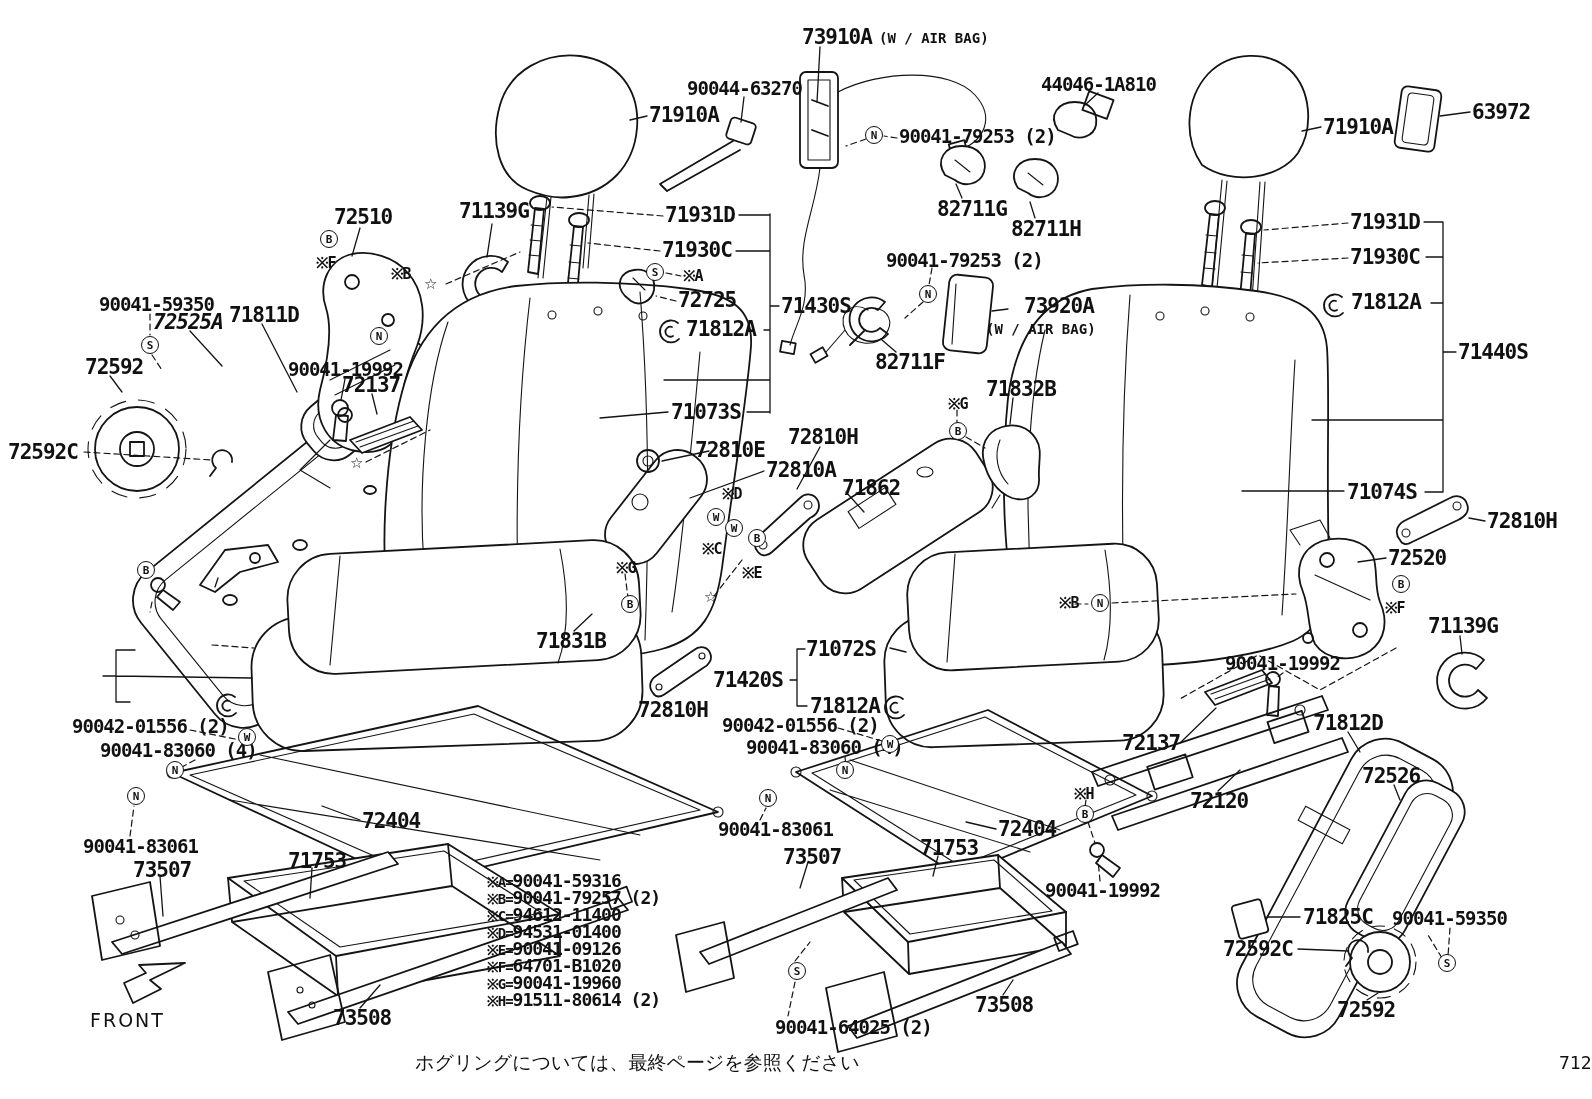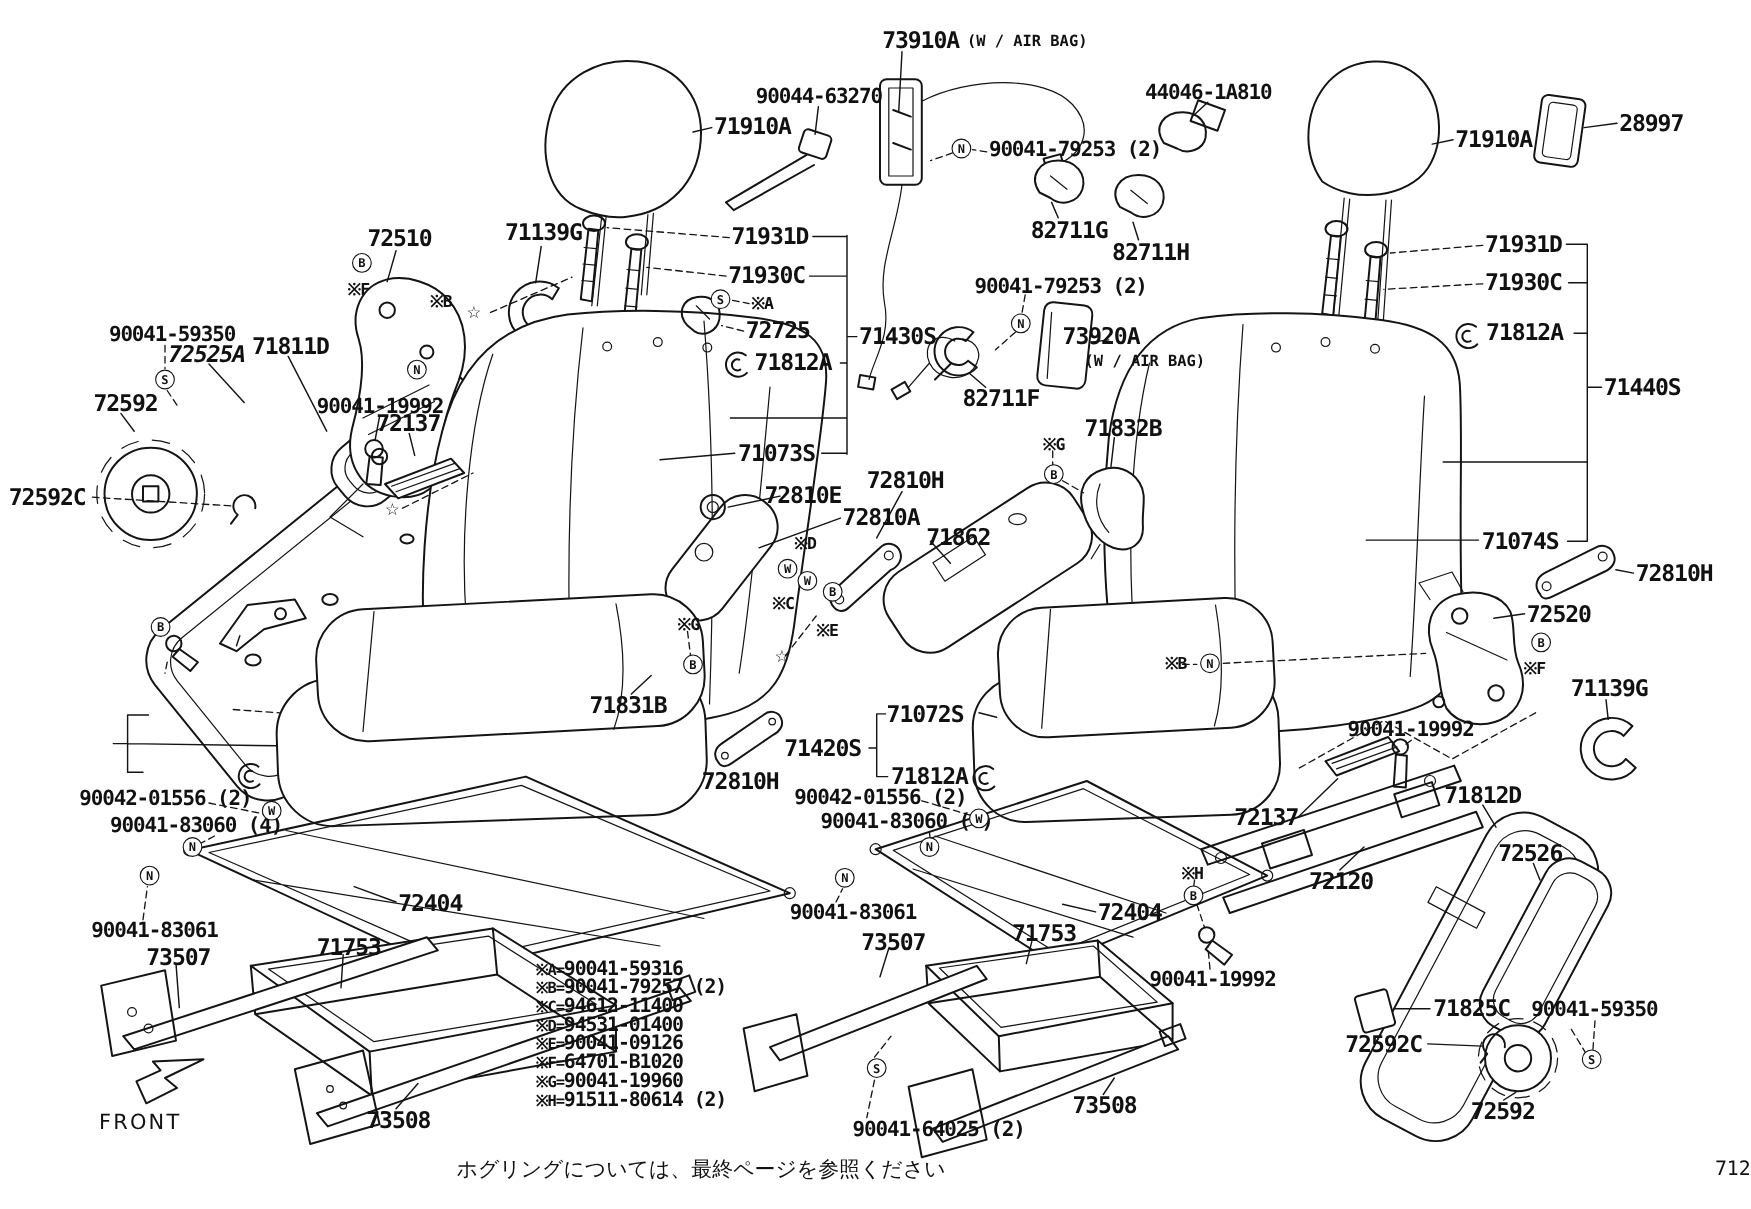--- a/index.html
+++ b/index.html
@@ -405,35 +405,35 @@
 
 <div id="label-layer">
   <div class="front-label" style="left:90px;top:1009px;">FRONT</div>
   <div class="footnote" style="left:415px;top:1050px;">ホグリングについては、最終ページを参照ください</div>
   <div class="code" style="left:1516px;top:1052px;margin-left:43px;">712276D</div>
 <div class="plabel" style="left: 802px; top: 27px;">73910A</div>
       <div class="plabel small" style="left: 879px; top: 31px;">(W / AIR BAG)</div>
       <div class="plabel" style="left: 687px; top: 79px; font-size: 19px;">90044-63270</div>
       <div class="plabel" style="left: 649px; top: 105px;">71910A</div>
       <div class="plabel" style="left: 1041px; top: 75px; font-size: 19px;">44046-1A810</div>
-      <div class="plabel" style="left: 1472px; top: 102px;">28997</div>
+      <div class="plabel" style="left: 1472px; top: 102px;">63972</div>
       <div class="plabel" style="left: 1323px; top: 117px;">71910A</div>
       <div class="plabel" style="left: 899px; top: 127px; font-size: 19px;">90041-79253 (2)</div>
       <div class="plabel" style="left: 937px; top: 199px;">82711G</div>
       <div class="plabel" style="left: 1011px; top: 219px;">82711H</div>
       <div class="plabel" style="left: 334px; top: 207px;">72510</div>
       <div class="plabel" style="left: 459px; top: 201px;">71139G</div>
       <div class="plabel" style="left: 665px; top: 205px;">71931D</div>
       <div class="plabel" style="left: 662px; top: 240px;">71930C</div>
       <div class="plabel" style="left: 1350px; top: 212px;">71931D</div>
       <div class="plabel" style="left: 1350px; top: 247px;">71930C</div>
       <div class="plabel" style="left: 886px; top: 251px; font-size: 19px;">90041-79253 (2)</div>
       <div class="plabel" style="left: 678px; top: 290px;">72725</div>
       <div class="plabel" style="left: 781px; top: 296px;">71430S</div>
-      <div class="plabel" style="left: 966px; top: 296px;">73920A</div>
+      <div class="plabel" style="left: 1024px; top: 296px;">73920A</div>
       <div class="plabel small" style="left: 986px; top: 322px;">(W / AIR BAG)</div>
       <div class="plabel" style="left: 686px; top: 319px;">71812A</div>
       <div class="plabel" style="left: 1351px; top: 292px;">71812A</div>
       <div class="plabel" style="left: 99px; top: 295px; font-size: 19px;">90041-59350</div>
       <div class="plabel" style="left: 153px; top: 312px; font-style: italic;">72525A</div>
       <div class="plabel" style="left: 229px; top: 305px;">71811D</div>
       <div class="plabel" style="left: 1458px; top: 342px;">71440S</div>
       <div class="plabel" style="left: 85px; top: 357px;">72592</div>
       <div class="plabel" style="left: 288px; top: 360px; font-size: 19px;">90041-19992</div>
       <div class="plabel" style="left: 342px; top: 375px;">72137</div>

